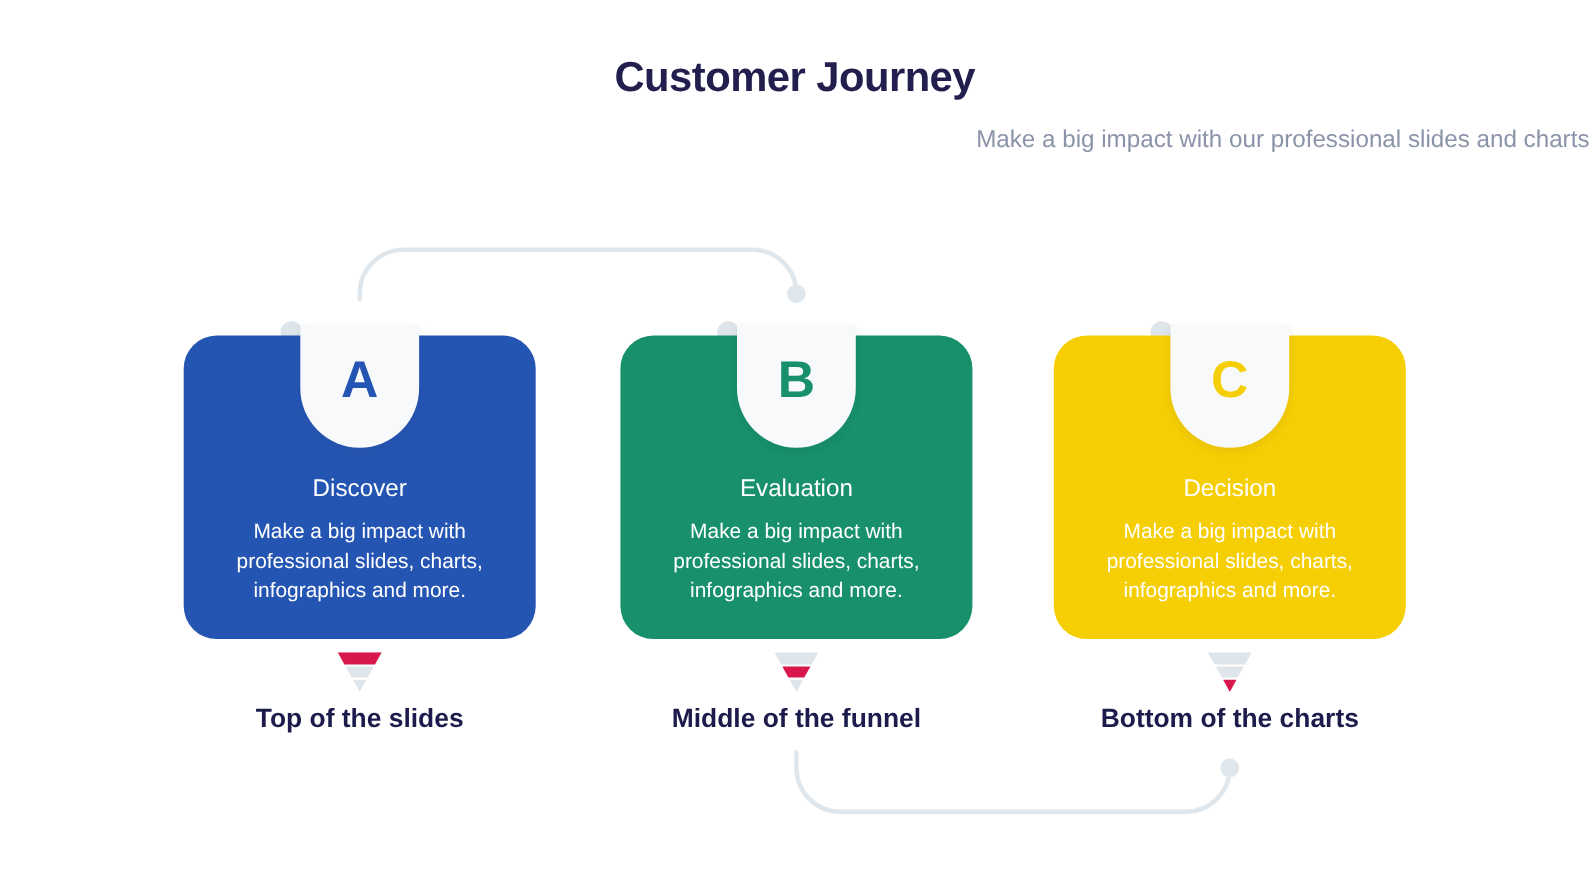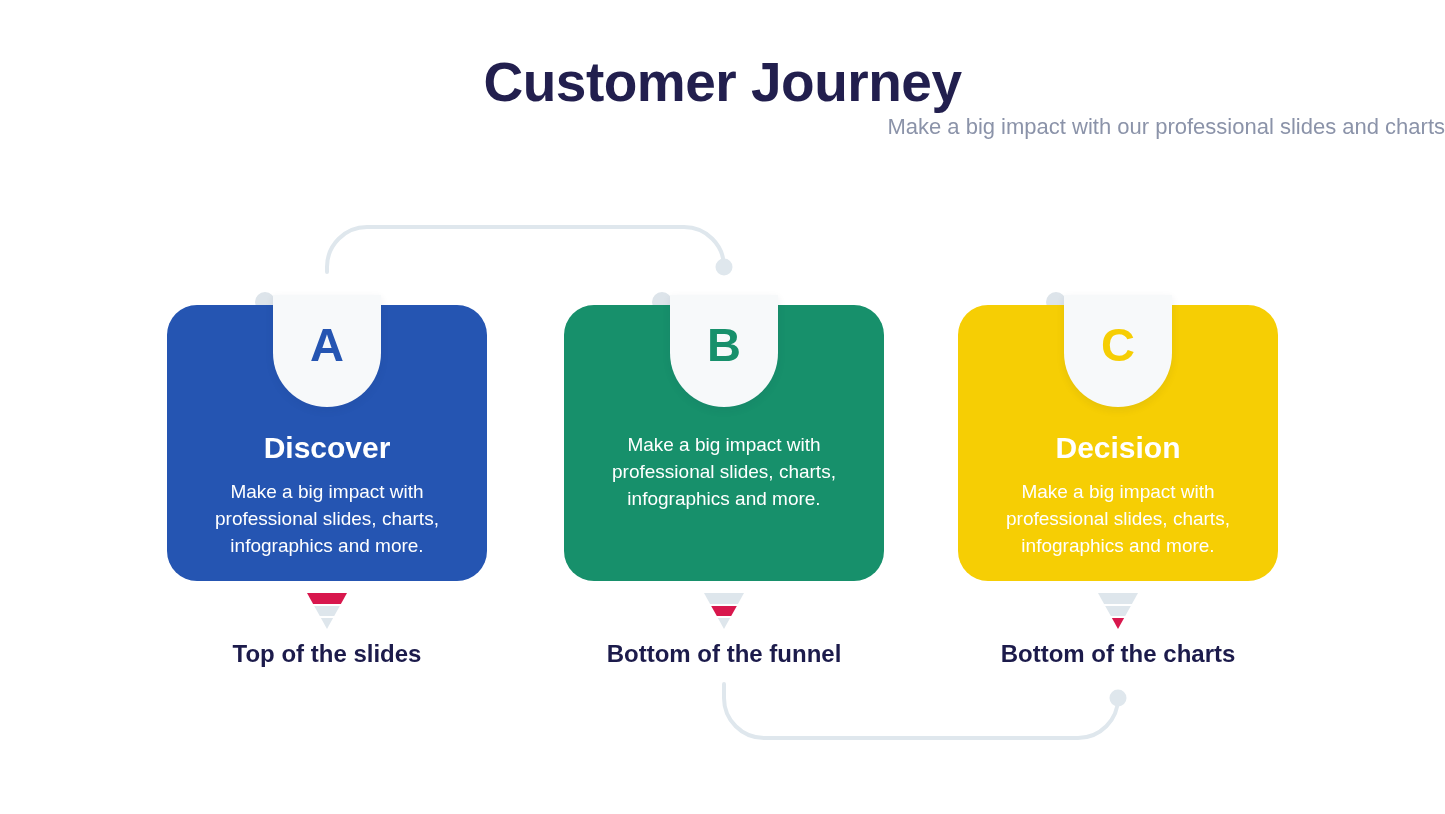--- a/index.html
+++ b/index.html
@@ -14,21 +14,21 @@
     height: 814px;
     background: var(--background, #ffffff);
     overflow: hidden;
   }
 
   
   .page-title {
     position: absolute;
     top: 50px; left: 0; width: 100%;
     text-align: center;
-    font-size: 55px;
+    font-size: 38px;
     font-weight: 700;
     letter-spacing: -0.5px;
     color: var(--title-color, #221F4E);
   }
   .page-subtitle {
     position: absolute;
     top: 114px; left: 0; width: 100%;
     text-align: right;
     font-size: 22px;
     font-weight: 400;
@@ -92,22 +92,22 @@
   }
   .notch-letter {
     display: block;
     margin-top: 18px;
     font-size: 47px;
     font-weight: 700;
     line-height: 64px;
     color: var(--card-color, #2555B2);
   }
   .card-title {
-    font-size: 30px;
-    font-weight: 700;
+    font-size: 22px;
+    font-weight: 400;
     color: var(--card-text-color, #FFFFFF);
     margin: 0 0 13px 0;
   }
   .card-desc-line {
     font-size: 19px;
     line-height: 27px;
     font-weight: 400;
     color: var(--card-text-color, #FFFFFF);
   }
 
@@ -162,33 +162,34 @@
       <polygon class="seg seg-0" points="0,0 40,0 33.9,11 6.1,11"></polygon>
       <polygon class="seg seg-1" points="7.2,13 32.8,13 27.2,23 12.8,23"></polygon>
       <polygon class="seg seg-2" points="13.9,25 26.1,25 20,36"></polygon>
     </svg>
     <div class="funnel-label">Top of the slides</div>
   </div>
 
   <div class="card-group pos-b" style="--card-color: #17906B;">
     <div class="pin-dot"></div>
     <div class="card-body">
+      <div class="card-title">Evaluation</div>
       <div class="card-desc-line">Make a big impact with</div>
       <div class="card-desc-line">professional slides, charts,</div>
       <div class="card-desc-line">infographics and more.</div>
     </div>
     <div class="notch">
       <span class="notch-letter">B</span>
     </div>
     <svg class="funnel-icon active-1" viewBox="0 0 40 36">
       <polygon class="seg seg-0" points="0,0 40,0 33.9,11 6.1,11"></polygon>
       <polygon class="seg seg-1" points="7.2,13 32.8,13 27.2,23 12.8,23"></polygon>
       <polygon class="seg seg-2" points="13.9,25 26.1,25 20,36"></polygon>
     </svg>
-    <div class="funnel-label">Bottom of the funnel</div>
+    <div class="funnel-label">Middle of the funnel</div>
   </div>
 
   <div class="card-group pos-c" style="--card-color: #F6CE04;">
     <div class="pin-dot"></div>
     <div class="card-body">
       <div class="card-title">Decision</div>
       <div class="card-desc-line">Make a big impact with</div>
       <div class="card-desc-line">professional slides, charts,</div>
       <div class="card-desc-line">infographics and more.</div>
     </div>

